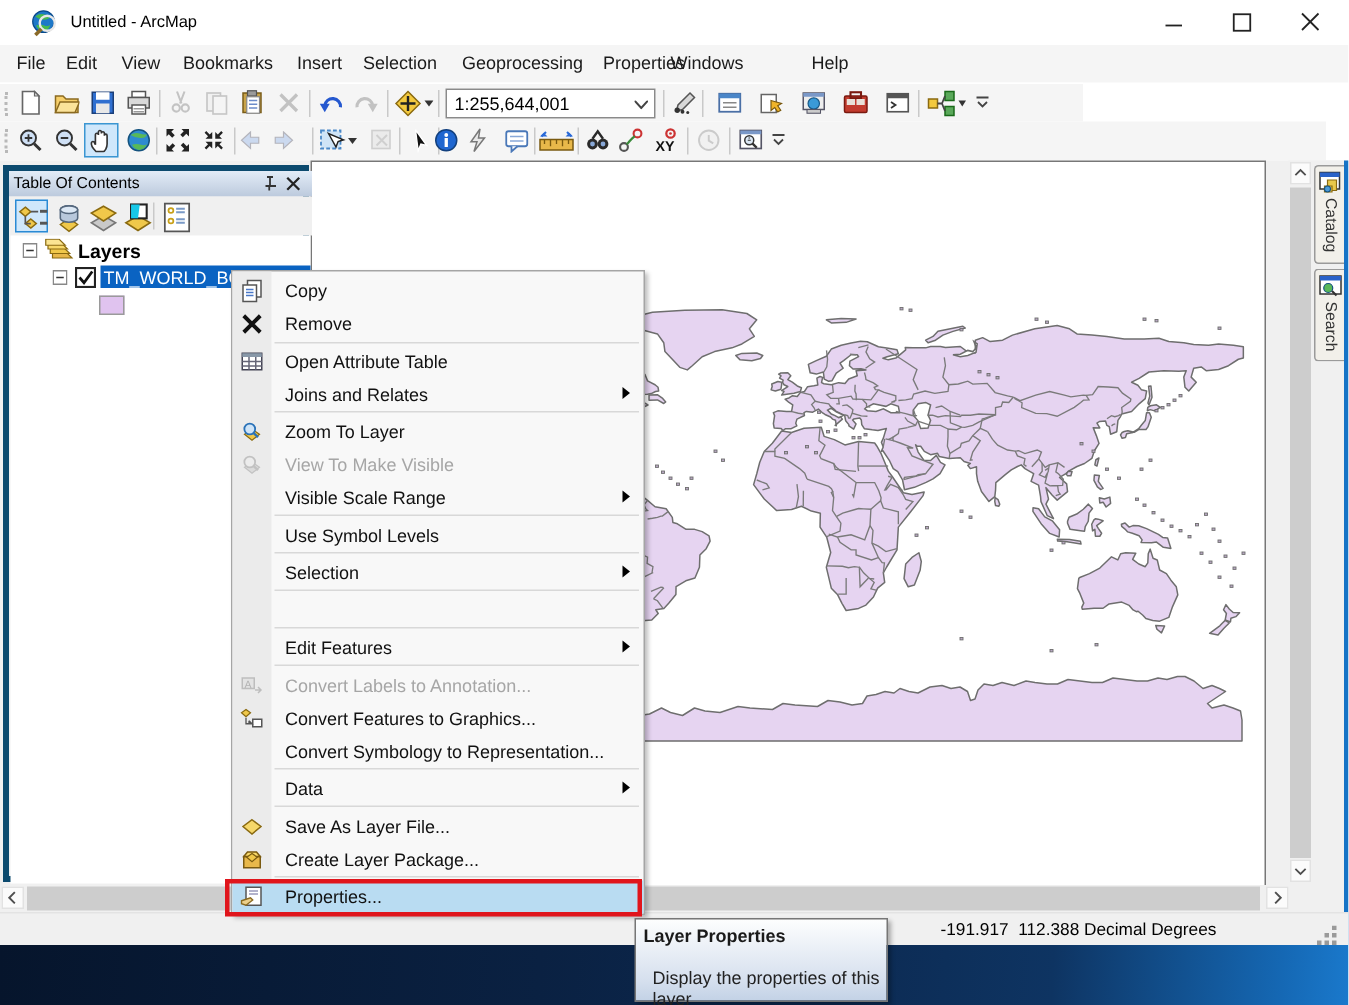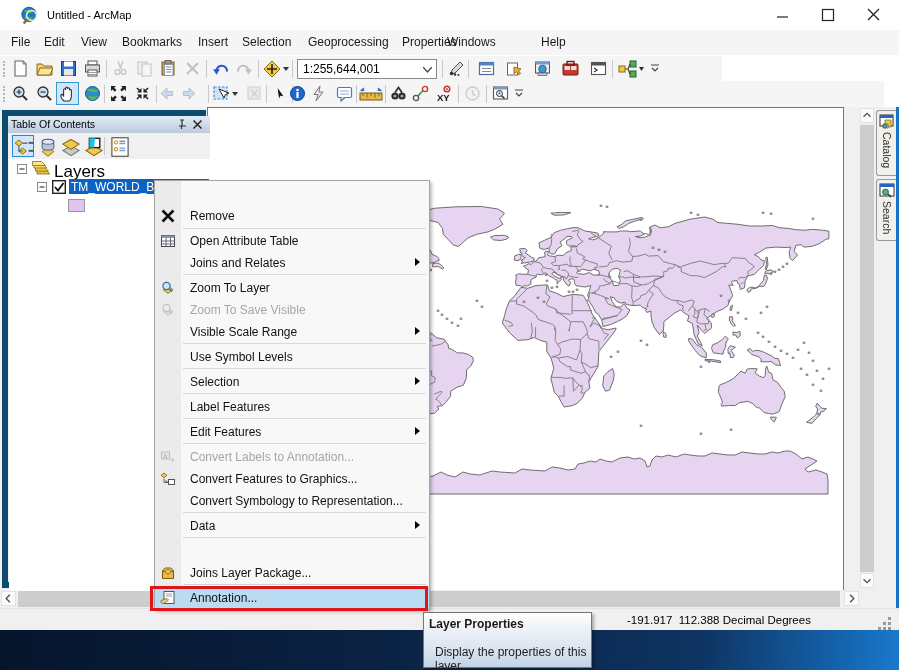--- a/index.html
+++ b/index.html
@@ -8,21 +8,21 @@
 #title-text{left:47px;top:9px;font-size:11px;color:#000}
 #menubar{left:0;top:30px;width:899px;height:25px;background:#f5f5f5}
 .mi{position:absolute;top:5px;font-size:12px;color:#1a1a1a}
 #tb1{left:0;top:55px;width:722px;height:26px;background:#f5f5f5;border-top:1px solid #fff}
 #tb2{left:0;top:81px;width:884px;height:26px;background:#f5f5f5}
 .grip{position:absolute;top:5px;width:3px;height:16px;border-left:2px dotted #b8b8b8}
 .tsep{position:absolute;top:4px;width:1px;height:18px;background:#c9c9c9}
 .ticon{position:absolute;width:17px;height:17px}
 #workarea{left:0;top:107px;width:899px;height:501px;background:#f0f0f0}
 #mapcanvas{left:207px;top:107px;width:637px;height:484px;background:#fff;border:1px solid #777}
-#toc{left:2px;top:110px;width:204px;height:478px;background:#f0f0f0;border:6px solid #0c4a6e}
+#toc{left:2px;top:110px;width:204px;height:478px;background:#f0f0f0;border:4px solid #0c4a6e}
 #tochead{left:0;top:0;width:202px;height:17px;background:linear-gradient(180deg,#e3ecf7,#bccadd);font-size:10.5px;padding:2px 0 0 3px;color:#000}
 #toctools{left:0;top:17px;width:202px;height:26px;background:#f0f0f0}
 .tocbtn{position:absolute;top:2px;width:22px;height:22px}
 #toctree{left:1px;top:43px;width:200px;height:432px;background:#fff}
 .treerow{position:absolute;font-size:12px}
 #vscroll{left:859px;top:107px;width:16px;height:483px;background:#f0f0f0}
 #vthumb{left:1px;top:18px;width:14px;height:447px;background:#cdcdcd}
 #hscroll{left:0;top:590px;width:859px;height:18px;background:#f0f0f0}
 #hthumb{left:18px;top:1px;width:822px;height:16px;background:#cdcdcd}
 #tabstrip{left:875px;top:107px;width:22px;height:523px;background:#f0f0f0}
@@ -558,21 +558,21 @@
   <svg class="abs" style="left:8px;top:5px" width="10" height="10" viewBox="0 0 10 10">
         <rect x="0.5" y="0.5" width="9" height="9" fill="#fff" stroke="#888"></rect>
         <line x1="2.5" y1="5" x2="7.5" y2="5" stroke="#333" stroke-width="1.1"></line>
       </svg>
   <svg class="abs" style="left:23px;top:2px" width="19" height="15" viewBox="0 0 19 15">
         <path d="M5,9 h9 l4,4 h-13z" fill="#e8b84a" stroke="#8a6a10" stroke-width="0.8"></path>
         <path d="M3.5,6 h9 l4,4 h-13z" fill="#f0c84a" stroke="#8a6a10" stroke-width="0.8"></path>
         <path d="M2,3 h9 l4,4 h-13z" fill="#f8d96a" stroke="#8a6a10" stroke-width="0.8"></path>
         <path d="M0.5,0.5 h9 l4,4 h-13z" fill="#fbe592" stroke="#8a6a10" stroke-width="0.8"></path>
       </svg>
-  <span class="treerow" style="left:45px;top:3px;font-weight:normal;font-size:17px">Layers</span>
+  <span class="treerow" style="left:45px;top:3px;font-weight:bold;font-size:13px">Layers</span>
   <svg class="abs" style="left:28px;top:23px" width="10" height="10" viewBox="0 0 10 10">
         <rect x="0.5" y="0.5" width="9" height="9" fill="#fff" stroke="#888"></rect>
         <line x1="2.5" y1="5" x2="7.5" y2="5" stroke="#333" stroke-width="1.1"></line>
       </svg>
   <svg class="abs" style="left:43px;top:21px" width="14" height="14" viewBox="0 0 14 14">
         <rect x="0.7" y="0.7" width="12.6" height="12.6" fill="#fff" stroke="#222" stroke-width="1.4"></rect>
         <path d="M3,7 l3,3.5 L11.5,3" fill="none" stroke="#111" stroke-width="1.8"></path>
       </svg>
   <div class="abs" style="left:60px;top:20px;width:140px;height:15px;background:#0a63c2;color:#fff;font-size:12px;padding:1px 0 0 2px;white-space:nowrap;overflow:hidden">TM_WORLD_BORDERS-0.3</div>
   <div class="abs" style="left:59px;top:40px;width:17px;height:13px;background:#e0c3ef;border:1px solid #9a9a9a"></div>
@@ -612,20 +612,30 @@
         <rect x="5" y="5" width="3" height="3"></rect>
         <rect x="5" y="10" width="3" height="3"></rect>
         <rect x="0" y="10" width="3" height="3"></rect>
       </g>
     </svg>
 </div>
 <div class="abs" id="wallpaper"></div>
 
 <div class="abs" id="ctxmenu">
  <div id="ctxgutter"></div>
+ <div class="mrow" style="top:2px">
+      <svg class="micon" viewBox="0 0 16 16">
+        <rect x="5" y="1" width="9" height="11" fill="#fff" stroke="#555" stroke-width="1"></rect>
+        <rect x="2" y="4" width="9" height="11" fill="#fff" stroke="#555" stroke-width="1"></rect>
+        <line x1="4" y1="7" x2="9" y2="7" stroke="#4a78c8"></line>
+        <line x1="4" y1="9" x2="9" y2="9" stroke="#4a78c8"></line>
+        <line x1="4" y1="11" x2="9" y2="11" stroke="#4a78c8"></line>
+      </svg>
+      <span class="lbl">Copy</span>
+    </div>
  <div class="mrow" style="top:24px">
       <svg class="micon" viewBox="0 0 16 16">
         <path d="M2.5,2.5 L13.5,13.5 M13.5,2.5 L2.5,13.5" stroke="#111" stroke-width="2.6"></path>
       </svg>
       <span class="lbl">Remove</span>
     </div>
  <div class="msep" style="top:47px"></div>
  <div class="mrow" style="top:49px">
       <svg class="micon" viewBox="0 0 16 16">
         <rect x="1.5" y="2.5" width="13" height="11" fill="#fff" stroke="#445" stroke-width="1"></rect>
@@ -649,39 +659,36 @@
         <line x1="9.2" y1="8.7" x2="12" y2="11.5" stroke="#2a72b8" stroke-width="1.6"></line>
       </svg>
       <span class="lbl">Zoom To Layer</span>
     </div>
  <div class="mrow dis" style="top:118px">
       <svg class="micon" viewBox="0 0 16 16" opacity="0.5">
         <path d="M8,6 l5,3.5 -5,4 -5,-4z" fill="#ccc" stroke="#999" stroke-width="0.8"></path>
         <circle cx="6.5" cy="6" r="3.6" fill="#eee" stroke="#999" stroke-width="1.2"></circle>
         <line x1="9.2" y1="8.7" x2="12" y2="11.5" stroke="#999" stroke-width="1.6"></line>
       </svg>
-      <span class="lbl">Zoom To Save Visible</span>
+      <span class="lbl">View To Make Visible</span>
     </div>
  <div class="mrow" style="top:140px">
       <span class="lbl">Visible Scale Range</span>
       <span class="marr"></span>
     </div>
  <div class="msep" style="top:162px"></div>
  <div class="mrow" style="top:165px">
       <span class="lbl">Use Symbol Levels</span>
     </div>
  <div class="msep" style="top:187px"></div>
  <div class="mrow" style="top:190px">
       <span class="lbl">Selection</span>
       <span class="marr"></span>
     </div>
  <div class="msep" style="top:212px"></div>
- <div class="mrow" style="top:215px">
-      <span class="lbl">Label Features</span>
-    </div>
  <div class="msep" style="top:237px"></div>
  <div class="mrow" style="top:240px">
       <span class="lbl">Edit Features</span>
       <span class="marr"></span>
     </div>
  <div class="msep" style="top:262px"></div>
  <div class="mrow dis" style="top:265px">
       <svg class="micon" viewBox="0 0 16 16" opacity="0.55">
         <rect x="1.5" y="3" width="8" height="7" fill="#ddd" stroke="#999"></rect>
         <text x="3" y="9.5" font-size="7" fill="#888" font-family="Liberation Sans">A</text>
@@ -699,37 +706,43 @@
     </div>
  <div class="mrow" style="top:309px">
       <span class="lbl">Convert Symbology to Representation...</span>
     </div>
  <div class="msep" style="top:331px"></div>
  <div class="mrow" style="top:334px">
       <span class="lbl">Data</span>
       <span class="marr"></span>
     </div>
  <div class="msep" style="top:356px"></div>
+ <div class="mrow" style="top:359px">
+      <svg class="micon" viewBox="0 0 16 16">
+        <path d="M8,3.5 l6,4.5 -6,5 -6,-5z" fill="#f5d76a" stroke="#8a6a10" stroke-width="1"></path>
+      </svg>
+      <span class="lbl">Save As Layer File...</span>
+    </div>
  <div class="mrow" style="top:381px">
       <svg class="micon" viewBox="0 0 16 16">
         <path d="M2.5,6 h11 v7.5 h-11z" fill="#e8b84a" stroke="#7a5a10" stroke-width="1"></path>
         <path d="M2.5,6 l2.5,-3 h6 l2.5,3z" fill="#f8d96a" stroke="#7a5a10" stroke-width="1"></path>
         <path d="M8,4 l3.5,2.5 -3.5,3 -3.5,-3z" fill="#f0c84a" stroke="#7a5a10" stroke-width="0.8"></path>
       </svg>
-      <span class="lbl">Joins Layer Package...</span>
+      <span class="lbl">Create Layer Package...</span>
     </div>
  <div class="msep" style="top:403px"></div>
  <div class="mrow" id="proprow" style="top:406px">
       <svg class="micon" viewBox="0 0 16 16">
         <rect x="4" y="1.5" width="10" height="12" fill="#fff" stroke="#555" stroke-width="1"></rect>
         <line x1="6" y1="4" x2="12" y2="4" stroke="#99b"></line>
         <line x1="6" y1="6" x2="12" y2="6" stroke="#99b"></line>
         <path d="M1,10.5 l6,-2 1.5,1.5 -4.5,3.5 -3,-1z" fill="#eccf8a" stroke="#8a6a20" stroke-width="0.9"></path>
       </svg>
-      <span class="lbl">Annotation...</span>
+      <span class="lbl">Properties...</span>
     </div>
 </div>
 <div class="abs" id="redbox"></div>
 
 <div class="abs" id="tooltip">
  <span class="tt1">Layer Properties</span>
  <span class="tt2">Display the properties of this layer</span>
 </div>
 
 </body></html>

